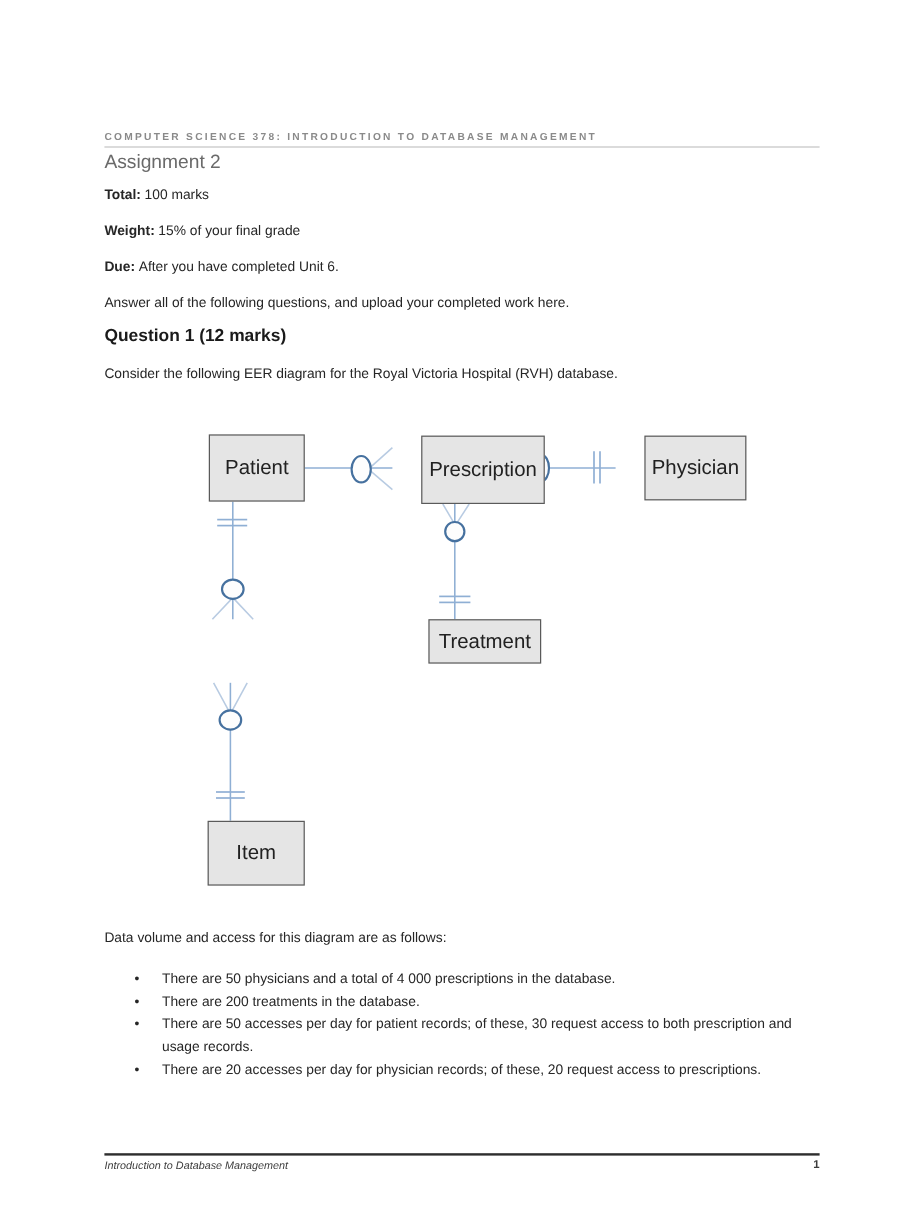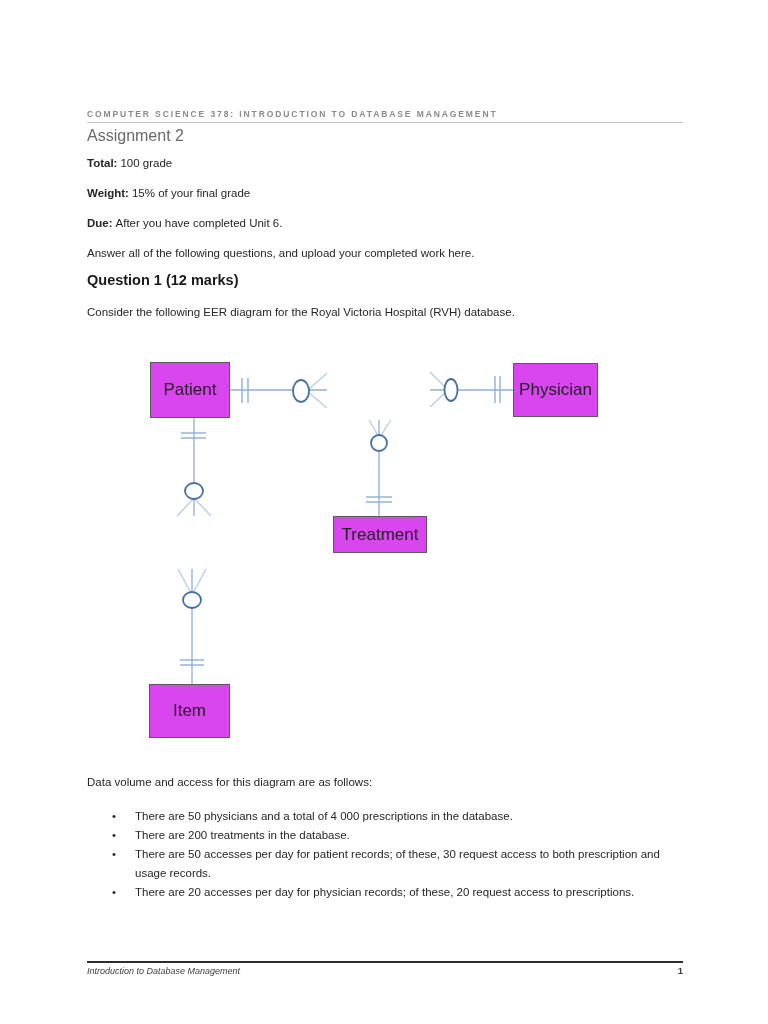--- a/index.html
+++ b/index.html
@@ -36,24 +36,24 @@
   .meta-total{top:157px;}
   .meta-weight{top:187px;}
   .meta-due{top:217px;}
   .instructions{top:247px;left:87px;font-size:11.5px;color:#262626;}
   .question-heading{top:272px;left:87px;font-size:14.5px;font-weight:700;color:#1a1a1a;}
   .question-intro{top:306px;left:87px;font-size:11.5px;color:#262626;}
 
   .diagram{top:350px;left:0;width:768px;height:400px;}
   .diagram svg{position:absolute;top:0;left:0;}
   .entity{
-    position:absolute;background:#d946ef;
+    position:absolute;background:#e5e5e5;
     border:1.4px solid var(--box-border);
     display:flex;align-items:center;justify-content:center;
-    font-size:17px;color:#212121;white-space:nowrap;
+    font-size:17px;color:#212121;white-space:nowrap;margin-left:24px;
   }
   .e-patient{left:150px;top:12px;width:80px;height:56px;}
   .e-prescription{left:327px;top:13px;width:103px;height:57px;}
   .e-physician{left:513px;top:13px;width:85px;height:54px;}
   .e-usage{left:150px;top:166px;width:87px;height:53px;}
   .e-treatment{left:333px;top:166px;width:94px;height:37px;}
   .e-item{left:149px;top:334px;width:81px;height:54px;}
 
   .conn{stroke:var(--connector);stroke-width:1.3;fill:none;}
   .fan{stroke:var(--crow-foot);stroke-width:1.3;fill:none;}
@@ -72,21 +72,21 @@
   .footer-left{top:966px;left:87px;font-size:9px;font-style:italic;color:#3d3d3d;}
   .footer-page{top:965px;left:662px;width:21px;text-align:right;font-size:9.5px;font-weight:700;color:#3d3d3d;}
 </style>
 </head>
 <body>
 
 <div class="abs course-header">COMPUTER SCIENCE 378: INTRODUCTION TO DATABASE MANAGEMENT</div>
 <div class="abs header-rule"></div>
 <div class="abs assignment-title">Assignment 2</div>
 
-<p class="abs meta-line meta-total"><span class="lbl">Total:</span><span>100 grade</span></p>
+<p class="abs meta-line meta-total"><span class="lbl">Total:</span><span>100 marks</span></p>
 <p class="abs meta-line meta-weight"><span class="lbl">Weight:</span><span>15% of your final grade</span></p>
 <p class="abs meta-line meta-due"><span class="lbl">Due:</span><span>After you have completed Unit 6.</span></p>
 
 <p class="abs instructions">Answer all of the following questions, and upload your completed work here.</p>
 <h2 class="abs question-heading">Question 1 (12 marks)</h2>
 <p class="abs question-intro">Consider the following EER diagram for the Royal Victoria Hospital (RVH) database.</p>
 
 <div class="abs diagram">
   <svg width="768" height="400" viewBox="0 0 768 400">
 
@@ -131,20 +131,23 @@
       <line class="fan" x1="178" y1="219" x2="191" y2="243"></line>
       <line class="fan" x1="206" y1="219" x2="193" y2="243"></line>
       <ellipse class="circ" cx="192" cy="250" rx="9" ry="8"></ellipse>
       <line class="tick" x1="180" y1="310" x2="204" y2="310"></line>
       <line class="tick" x1="180" y1="315" x2="204" y2="315"></line>
     </g>
   </svg>
   <div class="entity e-patient">
       <span>Patient</span>
     </div>
+  <div class="entity e-prescription">
+      <span>Prescription</span>
+    </div>
   <div class="entity e-physician">
       <span>Physician</span>
     </div>
   <div class="entity e-treatment">
       <span>Treatment</span>
     </div>
   <div class="entity e-item">
       <span>Item</span>
     </div>
 </div>

